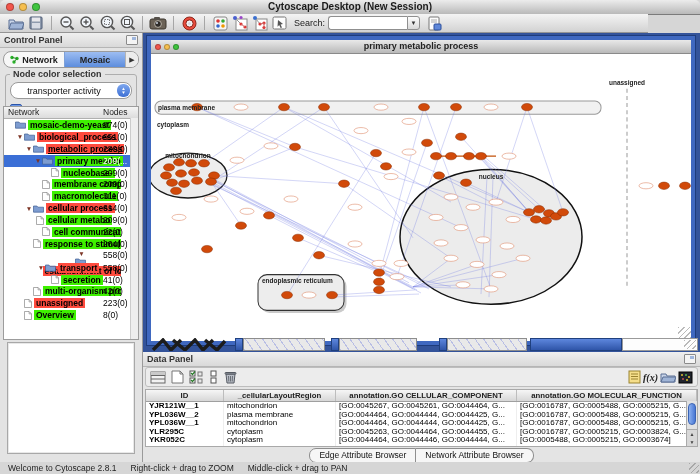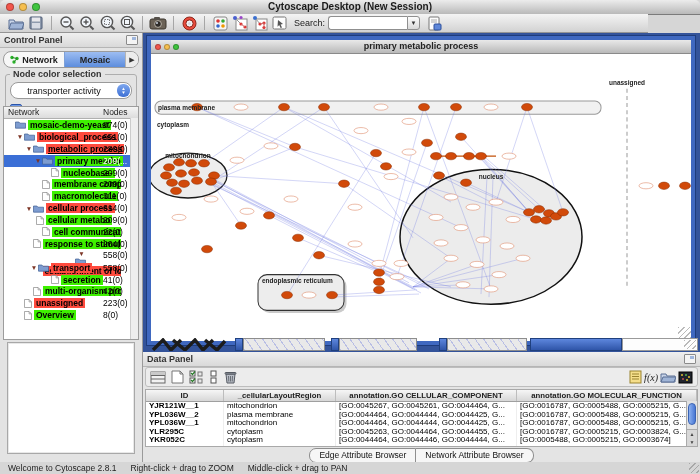--- a/index.html
+++ b/index.html
@@ -90,21 +90,21 @@
     background-image:repeating-linear-gradient(55deg,rgba(95,110,220,.35) 0 1px,transparent 1px 7px);}
   .mini-blue{background:linear-gradient(#5d86dd,#2f55a8);border:1px solid #20407e;box-sizing:border-box;}
   .mini-grip{background:#fdfdfd;border:1px solid #9a9a9a;box-sizing:border-box;}
   .mini-grip:after{content:"";position:absolute;right:1px;top:1px;bottom:1px;width:12px;
     background:repeating-linear-gradient(135deg,#b9b9b9 0 1px,transparent 1px 4px);}
   
   #data-panel{position:absolute;left:143px;top:352px;width:557px;height:110px;background:#e4e4e4;}
   #dp-toolbar{position:absolute;left:2px;right:2px;top:15px;height:20px;background:#ececec;
     border:1px solid #bdbdbd;border-radius:3px;display:flex;align-items:center;padding:0 4px;box-sizing:border-box;}
   #dp-toolbar .grp{display:flex;gap:5px;align-items:center;}
-  #dp-toolbar .right{margin-left:auto;display:flex;gap:2px;align-items:center;}
+  #dp-toolbar .right{margin-left:auto;display:flex;gap:2px;align-items:center;font-weight:bold;}
   #dp-table{position:absolute;left:2px;right:2px;top:37px;bottom:15px;background:#fff;
     border:1px solid #a9a9a9;overflow:hidden;}
   .dt-grid{display:grid;grid-template-columns:78px 112px 181px 1fr;}
   .dt-head{height:11px;background:linear-gradient(#f6f6f6,#d7d7d7);border-bottom:1px solid #9f9f9f;}
   .dt-head .cell{font-size:7.8px;font-weight:bold;color:#222;text-align:center;line-height:11px;
     border-right:1px solid #bdbdbd;overflow:hidden;white-space:nowrap;}
   .dt-row{height:8.6px;}
   .dt-row .cell{font-size:8px;color:#000;line-height:8.6px;padding-left:3px;
     overflow:hidden;white-space:nowrap;border-right:1px solid #eee;}
   .dt-row .cell.id{font-weight:bold;}
@@ -416,21 +416,21 @@
         <div class="trow" style="padding-left: 21px; flex-direction: column;">
           <span class="t-arrow">▼</span>
           <span class="t-icon">
             <svg width="11" height="9">
               <path d="M0.5 2 h3.4 l1 1.2 h5.6 v5 H0.5z" fill="#7d9cd0" stroke="#3f5e94" stroke-width="0.7"></path>
             </svg>
           </span>
           <span class="chip red" style="max-width: 74px;">establishment of lo</span>
           <span class="tcount">558(0)</span>
         </div>
-        <div class="trow" style="padding-left: 26px;">
+        <div class="trow" style="padding-left: 33px;">
           <span class="t-arrow">▼</span>
           <span class="t-icon">
             <svg width="11" height="9">
               <path d="M0.5 2 h3.4 l1 1.2 h5.6 v5 H0.5z" fill="#7d9cd0" stroke="#3f5e94" stroke-width="0.7"></path>
             </svg>
           </span>
           <span class="chip red" style="max-width: 65px;">transport</span>
           <span class="tcount">558(0)</span>
         </div>
         <div class="trow" style="padding-left: 39px;">

